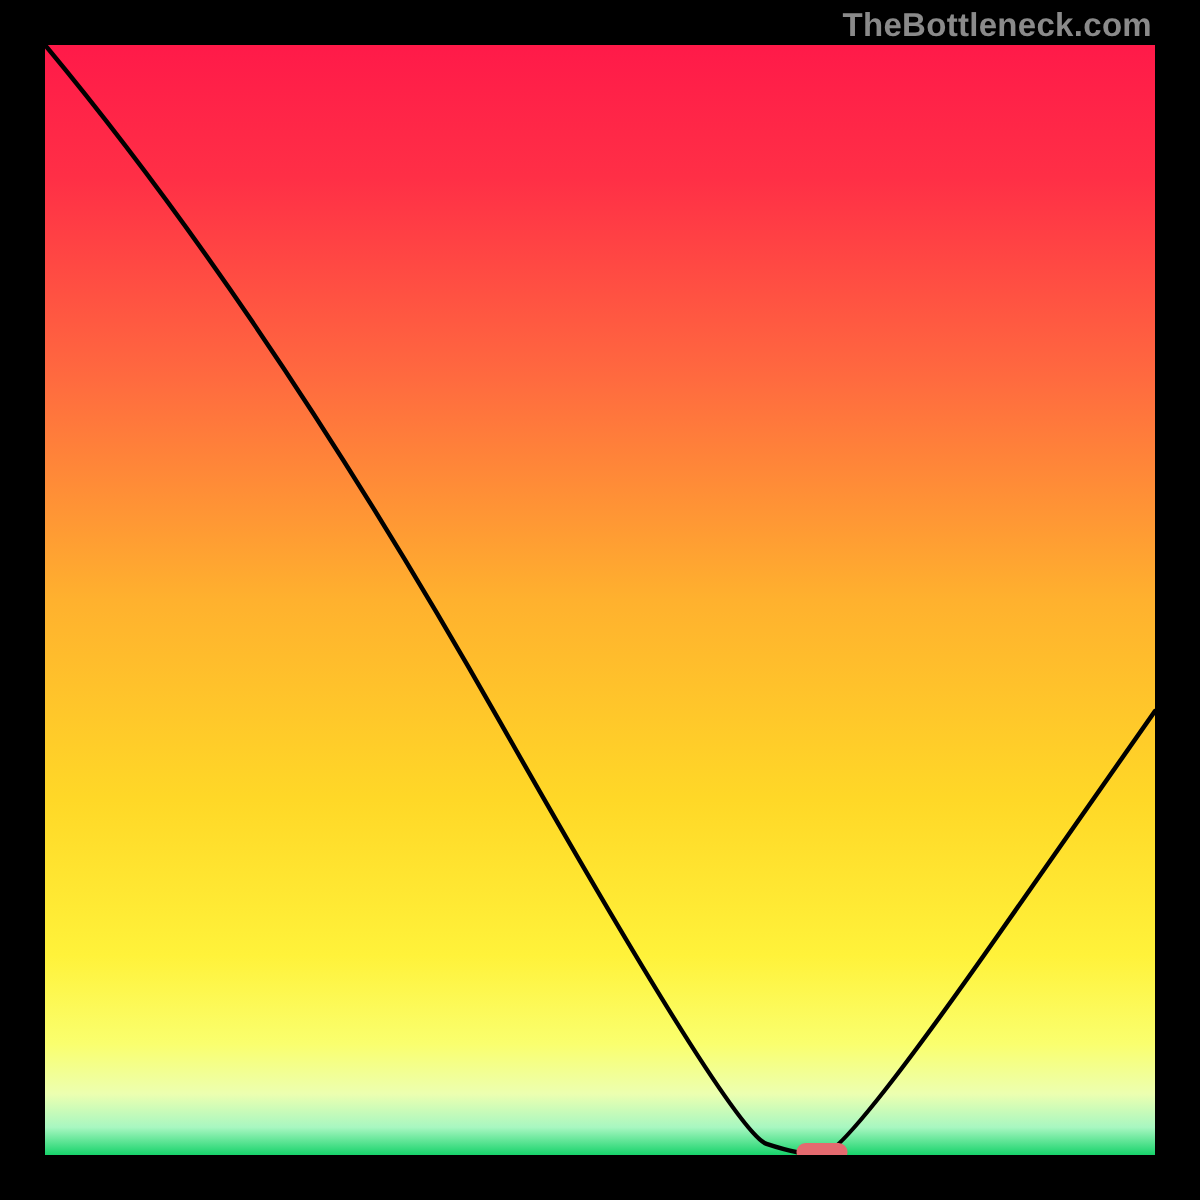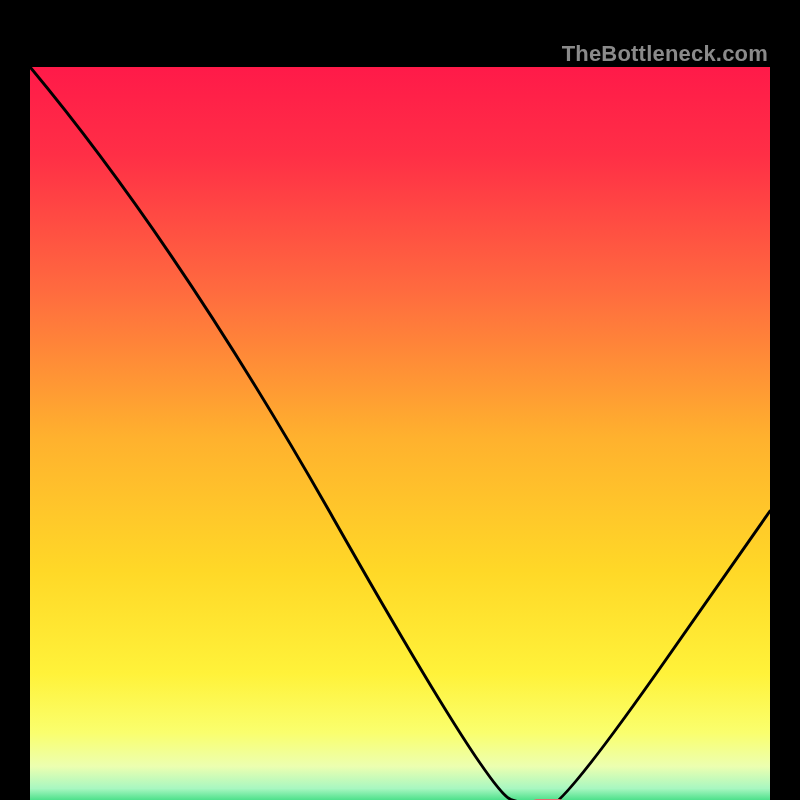--- a/index.html
+++ b/index.html
@@ -10,21 +10,20 @@
     background: #000;
     overflow: hidden;
   }
   .frame {
     position: absolute;
     left: 0;
     top: 0;
     width: 800px;
     height: 672px;
     background: #000;
-    margin-top: 37px;
   }
   .plot {
     position: absolute;
     left: 30px;
     top: 30px;
     width: 740px;
     height: 740px;
   }
   .grad {
     position: absolute;

